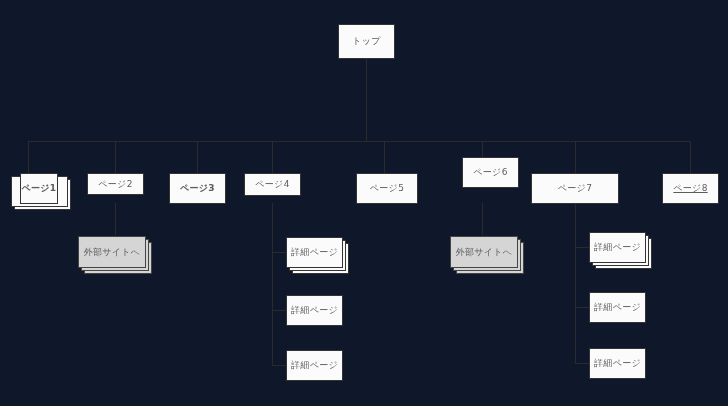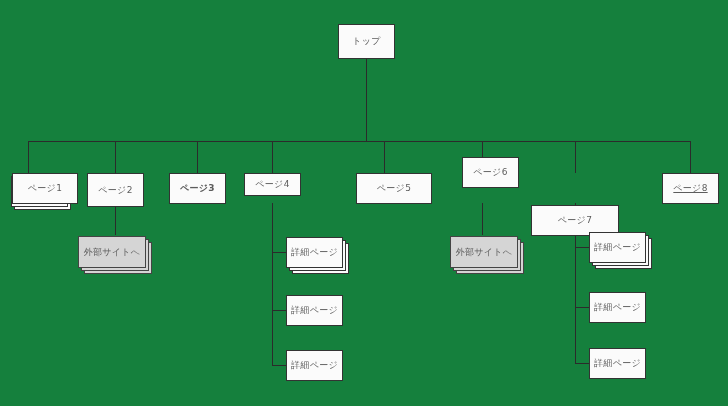--- a/index.html
+++ b/index.html
@@ -5,21 +5,21 @@
 <style>
   html, body {
     margin: 0;
     padding: 0;
     background: #ececed;
   }
   #canvas {
     position: relative;
     width: 728px;
     height: 406px;
-    background: #15803d;
+    background: #0f172a;
     font-family: "DejaVu Sans", "Liberation Sans", sans-serif;
     overflow: hidden;
   }
   .connector {
     position: absolute;
     background: #2b2b2b;
   }
   .connector.h { height: 1px; }
   .connector.v { width: 1px; }
 
@@ -87,33 +87,33 @@
 
   <div class="connector v" style="left:575px; top:203px; height:160px;"></div>
   <div class="connector h" style="left:575px; top:247px; width:14px;"></div>
   <div class="connector h" style="left:575px; top:307px; width:14px;"></div>
   <div class="connector h" style="left:575px; top:363px; width:14px;"></div>
 
   <div class="node" style="left:338px; top:24px; width:57px; height:35px;">トップ</div>
 
   <div class="stack s2" style="left:14px; top:179px; width:57px; height:31px;"></div>
   <div class="stack s1" style="left:11px; top:176px; width:57px; height:31px;"></div>
-  <div class="node" style="left:12px; top:173px; width:66px; height:31px;">ページ1</div>
+  <div class="node" style="left:20px; top:173px; width:38px; height:31px;font-weight:bold;">ページ1</div>
 
-  <div class="node" style="left:87px; top:173px; width:57px; height:34px;">ページ2</div>
+  <div class="node" style="left:87px; top:173px; width:57px; height:22px;">ページ2</div>
 
   <div class="node" style="left:169px; top:173px; width:57px; height:31px;font-weight:bold;">ページ3</div>
 
   <div class="node" style="left:244px; top:173px; width:57px; height:23px;">ページ4</div>
 
-  <div class="node" style="left:356px; top:173px; width:76px; height:31px;">ページ5</div>
+  <div class="node" style="left:356px; top:173px; width:62px; height:31px;">ページ5</div>
 
   <div class="node" style="left:454px; top:157px; width:57px; height:31px;margin-left:8px;">ページ6</div>
 
-  <div class="node" style="left:531px; top:173px; width:88px; height:31px;margin-top:32px;">ページ7</div>
+  <div class="node" style="left:531px; top:173px; width:88px; height:31px;">ページ7</div>
 
   <div class="node" style="left:662px; top:173px; width:57px; height:31px;text-decoration:underline;">ページ8</div>
 
   <div class="stack gray s2" style="left:84px; top:242px; width:68px; height:32px;"></div>
   <div class="stack gray s1" style="left:81px; top:239px; width:68px; height:32px;"></div>
   <div class="node gray" style="left:78px; top:236px; width:68px; height:32px;">外部サイトへ</div>
 
   <div class="stack s2" style="left:292px; top:243px; width:57px; height:31px;"></div>
   <div class="stack s1" style="left:289px; top:240px; width:57px; height:31px;"></div>
   <div class="node" style="left:286px; top:237px; width:57px; height:31px;">詳細ページ</div>

